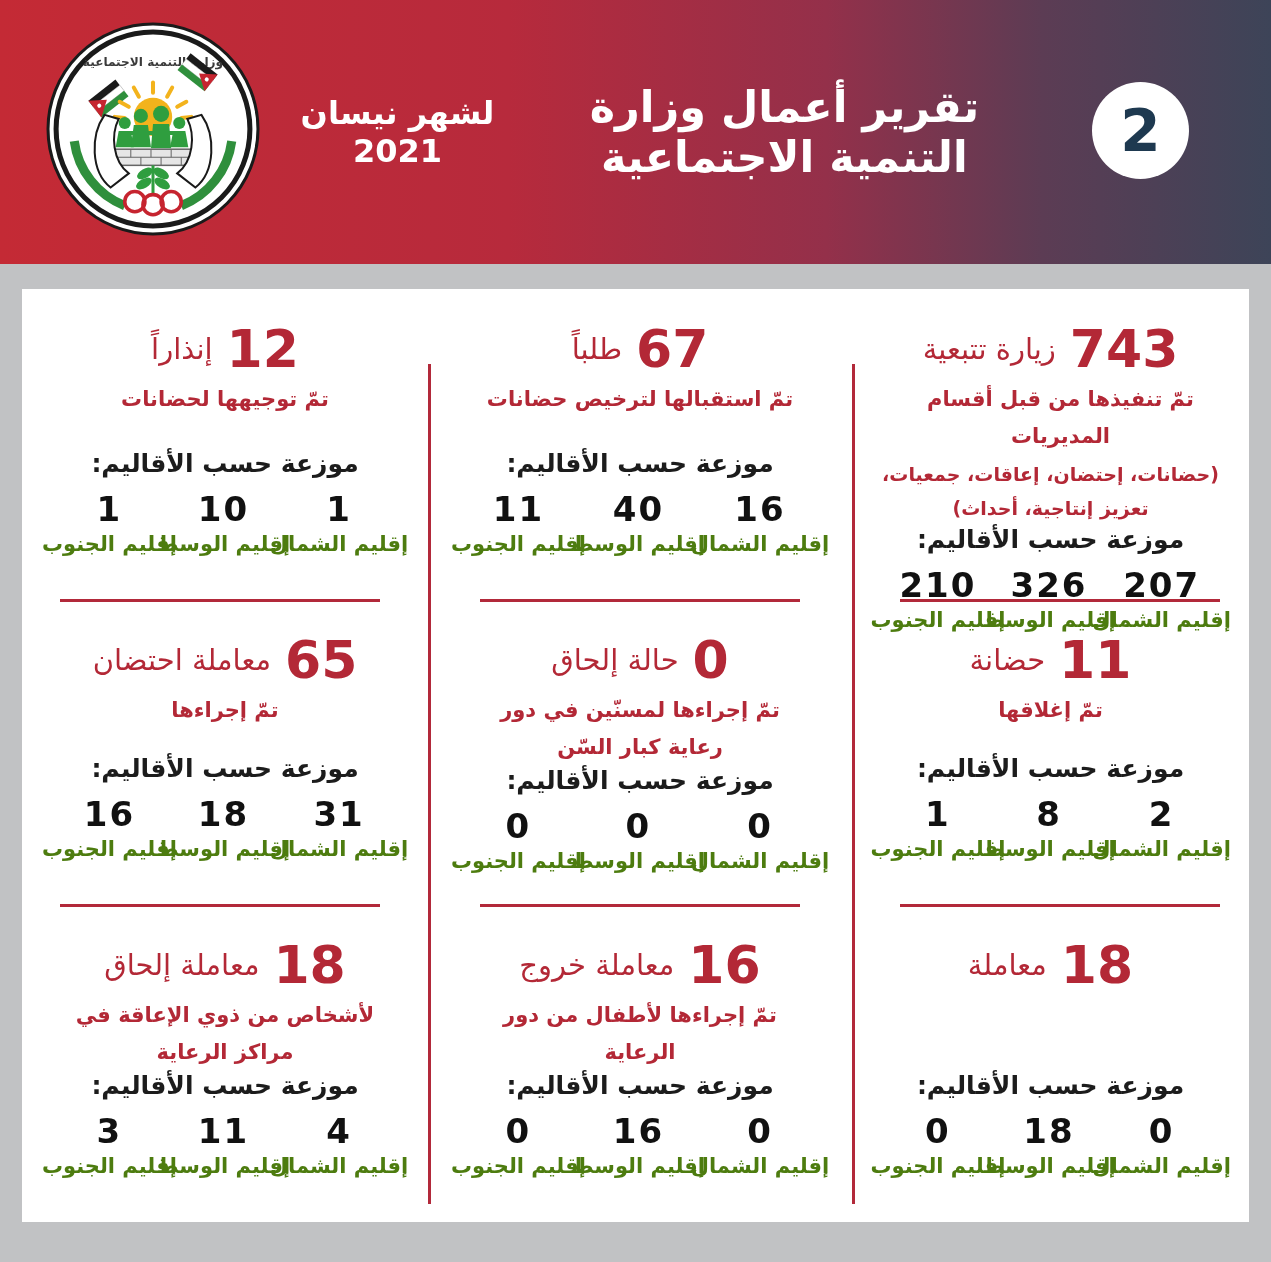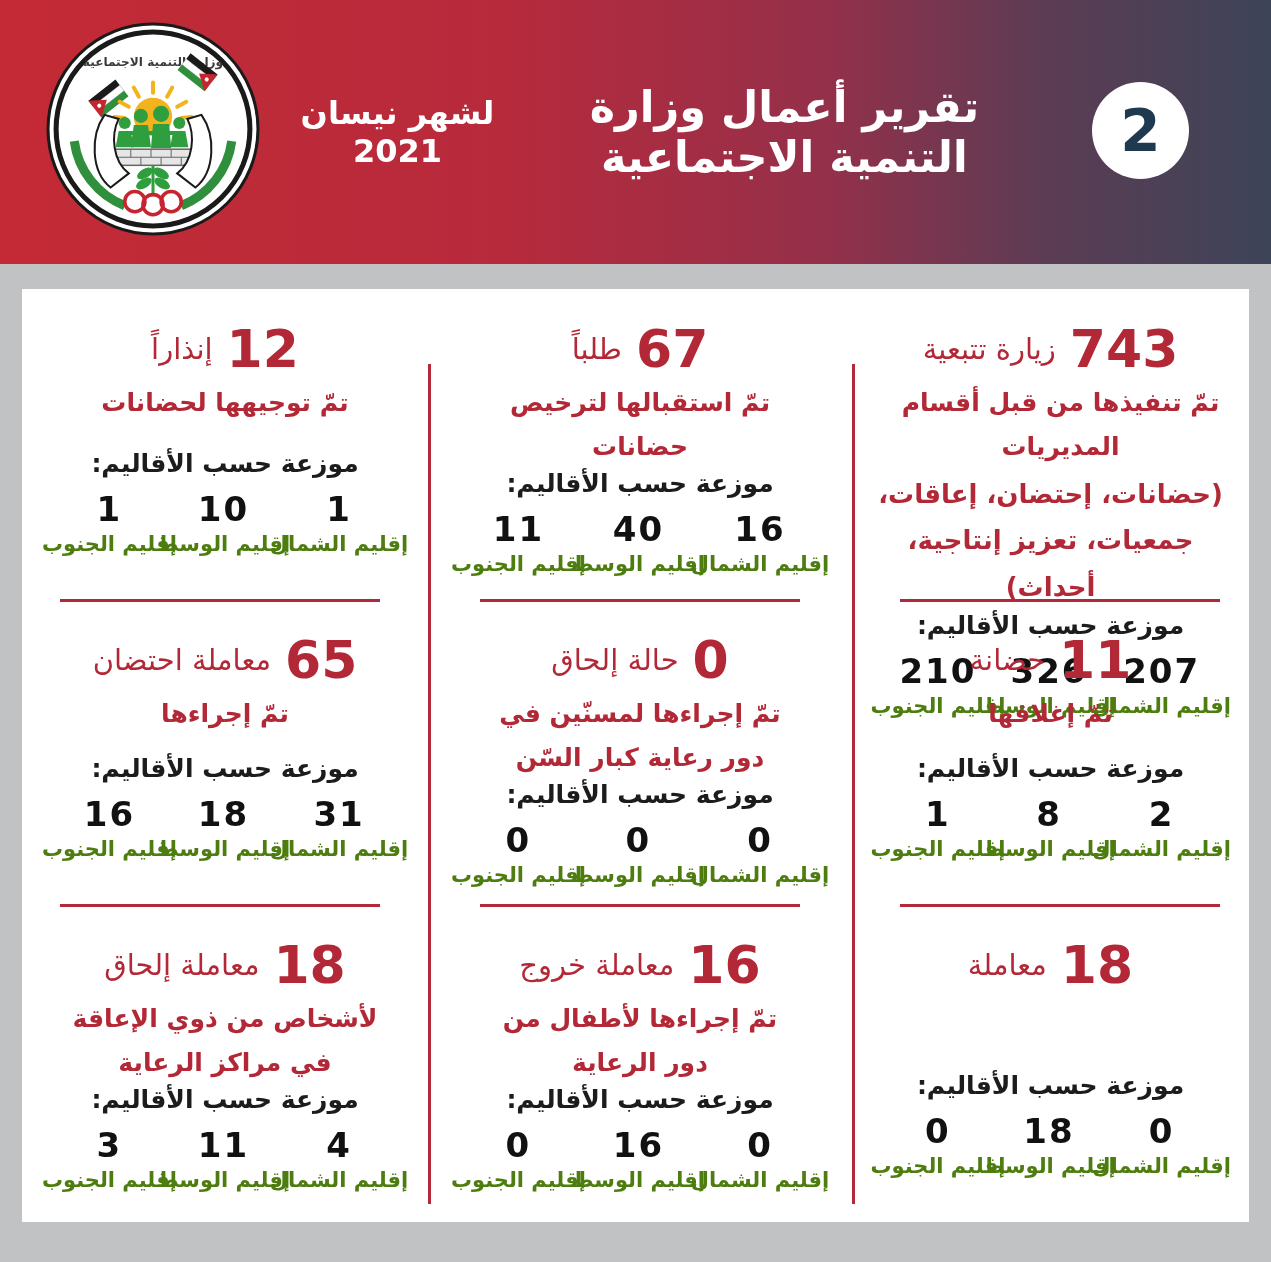--- a/index.html
+++ b/index.html
@@ -36,22 +36,22 @@
     grid-template-columns:397px 424px 406px;
     grid-template-rows:311px 305px 317px;
   }
   .card{
     display:flex;flex-direction:column;justify-content:space-between;align-items:center;
     padding:34px 16px 44px 16px;box-sizing:border-box;text-align:center;
   }
   .headline{display:flex;flex-direction:row;align-items:center;gap:14px;justify-content:center;}
   .num{color:#b32836;font-size:52px;font-weight:bold;line-height:1;text-align:center;}
   .unit{color:#b32836;font-size:29px;font-weight:normal;line-height:1.2;}
-  .desc{color:#b32836;font-size:25px;font-weight:bold;line-height:1.75;max-width:345px;margin-top:6px;}
-  .desc2{color:#b32836;font-size:26px;font-weight:bold;line-height:1.8;max-width:382px;margin-top:2px;}
+  .desc{color:#b32836;font-size:21px;font-weight:bold;line-height:1.75;max-width:345px;margin-top:6px;}
+  .desc2{color:#b32836;font-size:19px;font-weight:bold;line-height:1.8;max-width:382px;margin-top:2px;}
   .stats{width:100%;padding:0 14px;box-sizing:border-box;}
   .dist-label{color:#1c1c1c;font-size:25px;font-weight:bold;margin-bottom:14px;}
   .stat-row{display:flex;flex-direction:row;justify-content:space-between;align-items:flex-start;}
   .stat{display:flex;flex-direction:column;align-items:center;min-width:104px;}
   .stat .v{color:#111111;font-size:34px;font-weight:bold;line-height:1;letter-spacing:2px;}
   .stat .l{color:#4d7c0f;font-size:21px;font-weight:bold;margin-top:6px;white-space:nowrap;}
   
   .vline{position:absolute;width:3px;height:840px;top:75px;background:#b2293a;}
   .vline.v1{left:406px;}
   .vline.v2{left:830px;}

